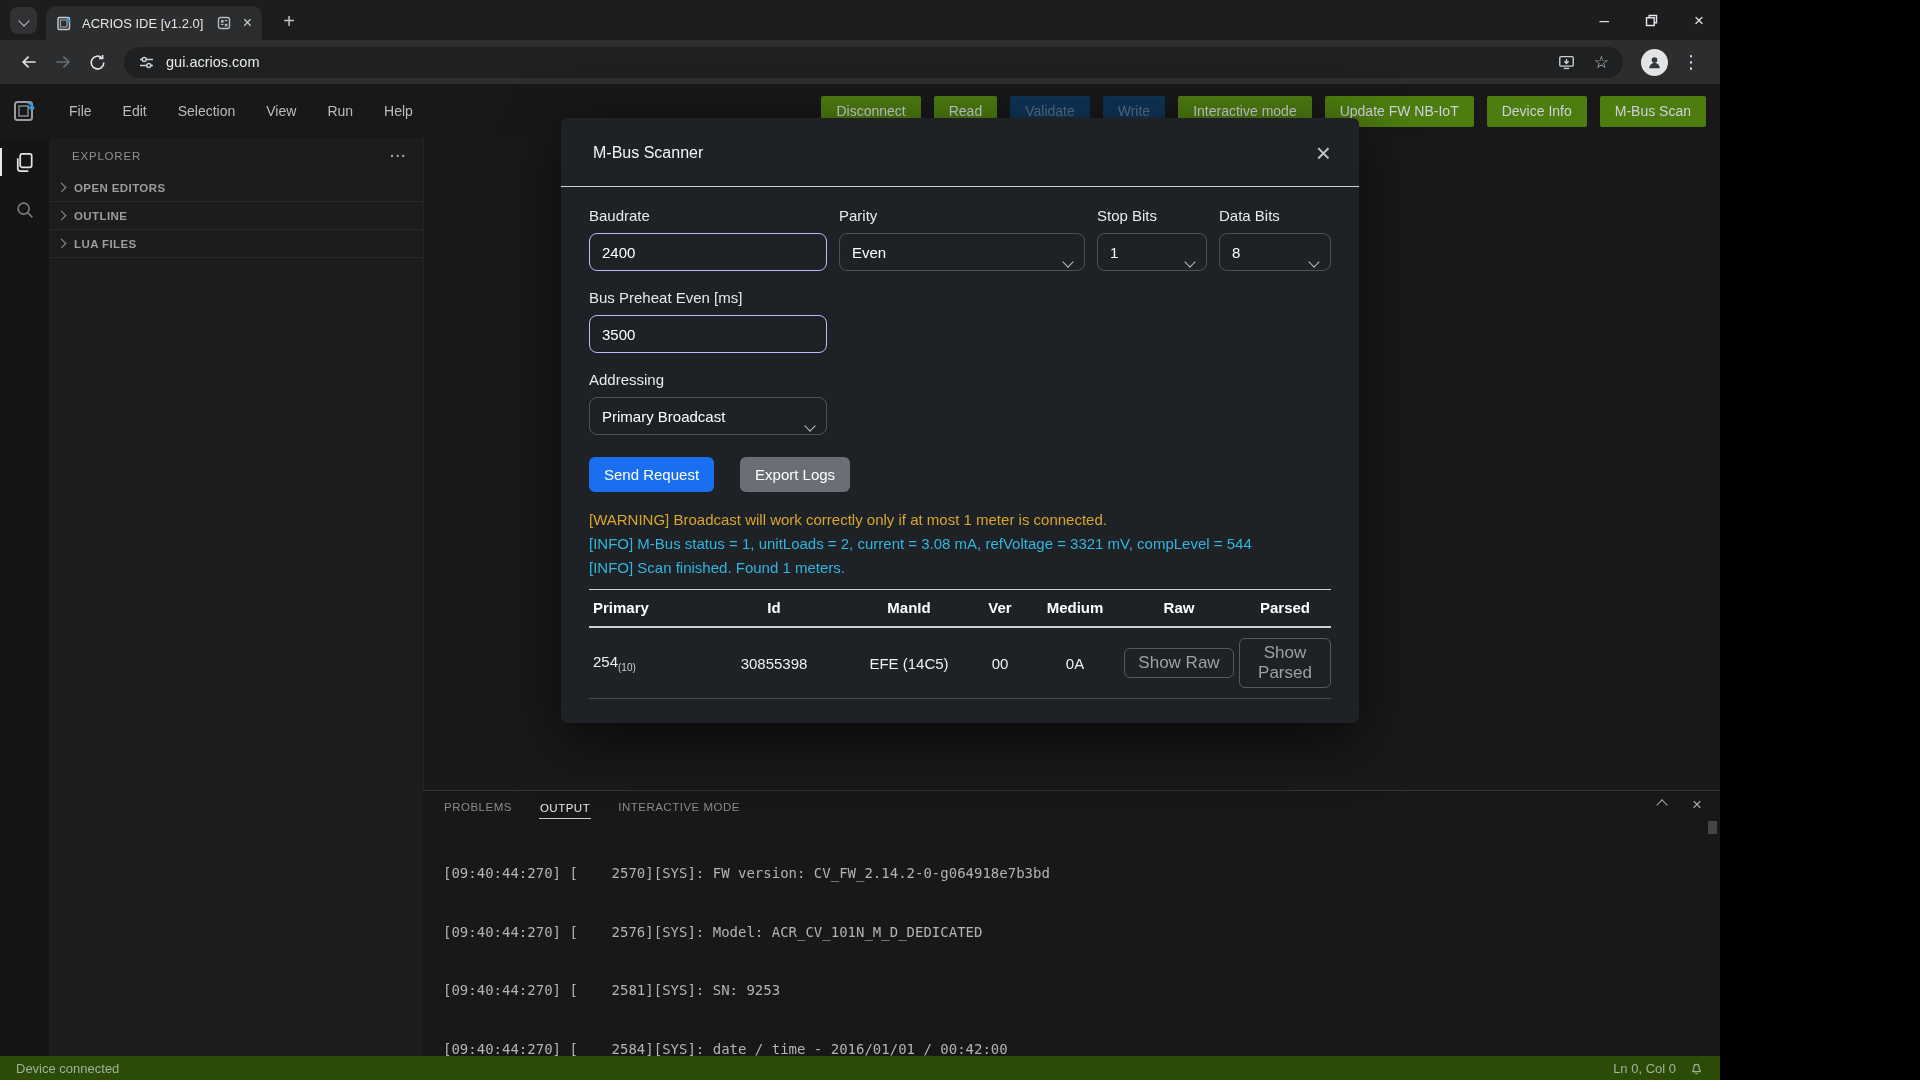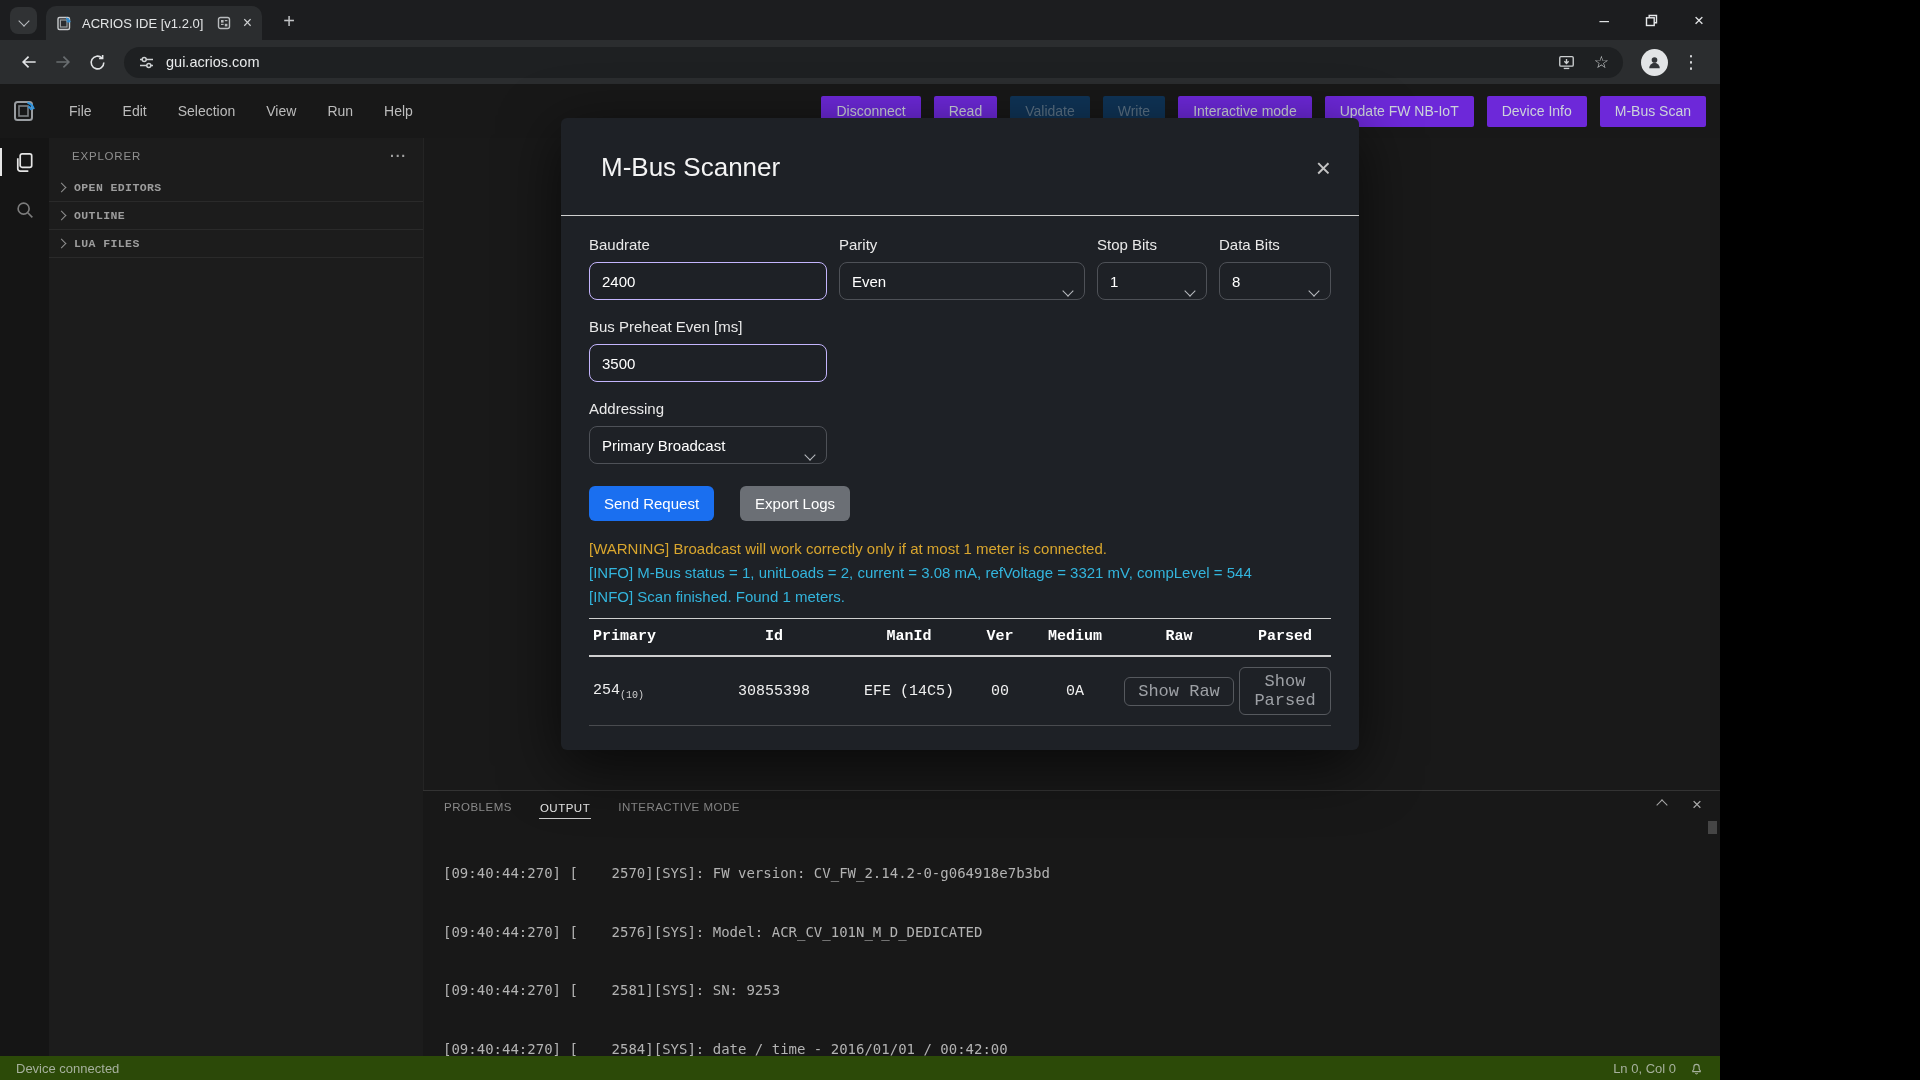--- a/index.html
+++ b/index.html
@@ -36,34 +36,34 @@
   .chev.down{transform:rotate(45deg);}
   .chev.right{transform:rotate(-45deg);width:6px;height:6px;}
   .chev.up{transform:rotate(225deg);}
 
   
   .app-header{position:absolute;top:84px;left:0;right:0;height:54px;background:#181818;display:flex;align-items:center;}
   .logo{margin-left:12px;display:flex;align-items:center;}
   .menubar{display:flex;gap:31px;margin-left:30px;}
   .menubar span{font-size:14px;color:#bcbcbc;cursor:pointer;}
   .app-buttons{margin-left:auto;margin-right:14px;display:flex;gap:13px;z-index:5;}
-  .tbtn{height:31px;padding:0 15px;background:#6d28d9;color:#ccd3da;font-size:14px;border:none;border-radius:2px;
+  .tbtn{height:31px;padding:0 15px;background:#4d7c0f;color:#ccd3da;font-size:14px;border:none;border-radius:2px;
         font-family:inherit;cursor:pointer;white-space:nowrap;}
   .tbtn.disabled{background:#0f3457;color:#5b7184;cursor:default;}
 
   
   .activity-bar{position:absolute;left:0;top:138px;width:49px;bottom:24px;background:#151515;}
   .act-item{height:48px;display:flex;align-items:center;justify-content:center;position:relative;cursor:pointer;}
   .act-item.active::before{content:"";position:absolute;left:0;top:10px;bottom:10px;width:2px;background:#e6e6e6;}
   .sidebar{position:absolute;left:49px;top:138px;width:374px;bottom:24px;background:#1c1c1c;}
   .sidebar-header{height:36px;display:flex;align-items:center;padding:0 16px 0 23px;}
   .sidebar-title{font-size:11.5px;letter-spacing:.8px;color:#8f8f8f;}
   .more-dots{margin-left:auto;color:#a2a2a2;font-size:14px;letter-spacing:1px;font-weight:700;cursor:pointer;}
   .section{height:27px;display:flex;align-items:center;gap:9px;padding-left:9px;border-bottom:1px solid #2a2a2a;
-           font-size:11.5px;font-weight:700;color:#9d9d9d;letter-spacing:.4px;cursor:pointer;font-family:Liberation Mono, monospace;}
+           font-size:11.5px;font-weight:700;color:#9d9d9d;letter-spacing:.4px;cursor:pointer;}
   .section .chev{border-color:#8f8f8f;}
 
   .editor{position:absolute;left:423px;top:138px;right:0;height:652px;background:#191919;border-left:1px solid #242424;box-sizing:border-box;}
 
   
   .panel{position:absolute;left:423px;top:790px;right:0;bottom:24px;background:#181818;border-top:1px solid #333;box-sizing:border-box;overflow:hidden;}
   .panel-tabs{height:28px;display:flex;align-items:flex-end;padding-left:20px;gap:26px;}
   .panel-tab{font-size:11.5px;letter-spacing:.5px;color:#8a8a8a;padding:6px 1px 6px;cursor:pointer;}
   .panel-tab.active{color:#e7e7e7;border-bottom:1.5px solid #ccc;padding-bottom:4.5px;}
   .panel-actions{position:absolute;right:18px;top:7px;display:flex;gap:26px;align-items:center;}
@@ -77,21 +77,21 @@
 
   
   .status-bar{position:absolute;left:0;right:0;bottom:0;height:24px;background:#2c4a08;display:flex;align-items:center;
               padding:0 16px;box-sizing:border-box;font-size:13px;color:#a6b09d;}
   .status-right{margin-left:auto;display:flex;align-items:center;gap:13px;}
 
   
   .modal{position:absolute;left:561px;top:118px;width:798px;background:#1e2126;border-radius:6px;
          box-shadow:0 16px 60px rgba(0,0,0,.65);z-index:20;color:#eee;box-sizing:border-box;}
   .modal-header{display:flex;align-items:center;padding:22px 28px 20px;border-bottom:1.5px solid #cfcfcf;}
-  .modal-title{font-size:26px;font-weight:400;color:#f4f4f4;margin:12px;}
+  .modal-title{font-size:16px;font-weight:400;color:#f4f4f4;margin:4px;}
   .modal-close{margin-left:auto;background:none;border:none;color:#c4c4c4;font-size:26px;line-height:22px;cursor:pointer;padding:0;}
   .modal-body{padding:20px 28px 24px;}
   .grid1{display:grid;grid-template-columns:238px 246px 110px 112px;column-gap:12px;}
   .fld label{display:block;font-size:15px;color:#e9e9e9;margin-bottom:9px;}
   .tin{width:100%;box-sizing:border-box;background:transparent;border:1px solid #c4b5fd;border-radius:8px;
        color:#fff;font-size:15px;padding:0 12px;height:38px;font-family:inherit;outline:none;}
   .selwrap{position:relative;}
   .selwrap select{appearance:none;-webkit-appearance:none;width:100%;height:38px;background:transparent;
        border:1px solid #4e5157;border-radius:8px;color:#fff;font-size:15px;padding:0 30px 0 12px;
        font-family:inherit;box-sizing:border-box;outline:none;cursor:pointer;}
@@ -102,21 +102,21 @@
   .btn{border:none;border-radius:6px;padding:9px 15px;font-size:15px;font-family:inherit;cursor:pointer;}
   .btn.primary{background:#1a6ff0;color:#fff;}
   .btn.gray{background:#6b6f75;color:#fff;}
   .messages{margin-top:16px;font-size:15px;line-height:24px;}
   .msg.warning{color:#d9a62e;}
   .msg.info{color:#33b5dd;}
   .mtable{margin-top:9px;border-top:1px solid #cfcfcf;}
   .trow{display:grid;grid-template-columns:110px 150px 120px 62px 88px 120px 1fr;align-items:center;}
   .trow.head{padding:9px 0 10px;border-bottom:2px solid #cfcfcf;font-weight:700;font-size:15px;color:#fff;}
   .trow.data{padding:10px 0;border-bottom:1px solid #494b4f;font-size:15px;color:#f0f0f0;}
-  .cell{text-align:center;font-family:Liberation Mono, monospace;}
+  .cell{text-align:center;}
   .cell.first{text-align:left;padding-left:4px;}
   .sub{font-size:10px;color:#d0d0d0;vertical-align:sub;}
   .btn-ghost{background:transparent;border:1px solid #56595e;color:#9da0a5;border-radius:6px;
              padding:4px 13px;font-size:17px;font-family:inherit;cursor:pointer;}
   svg{display:block;}
 </style>
 </head>
 <body>
 
 <div id="screen">

